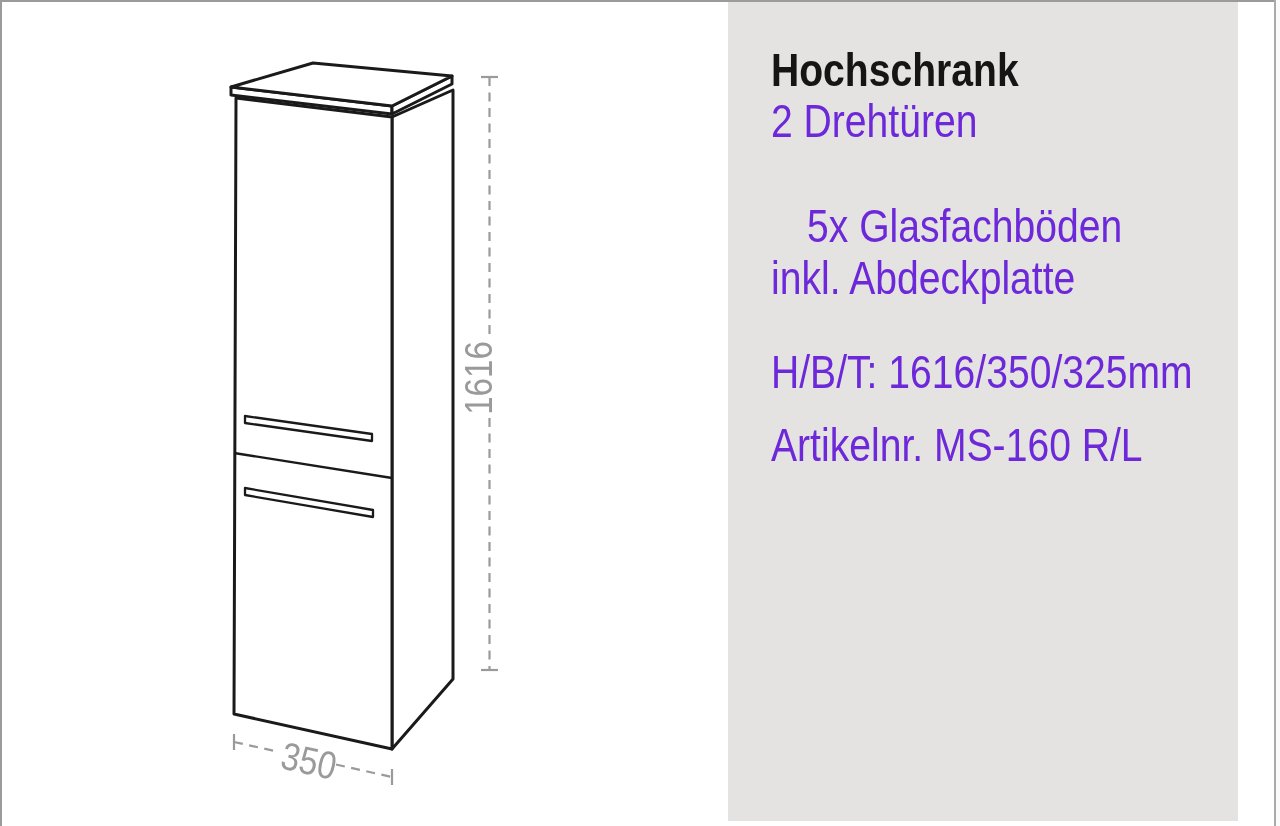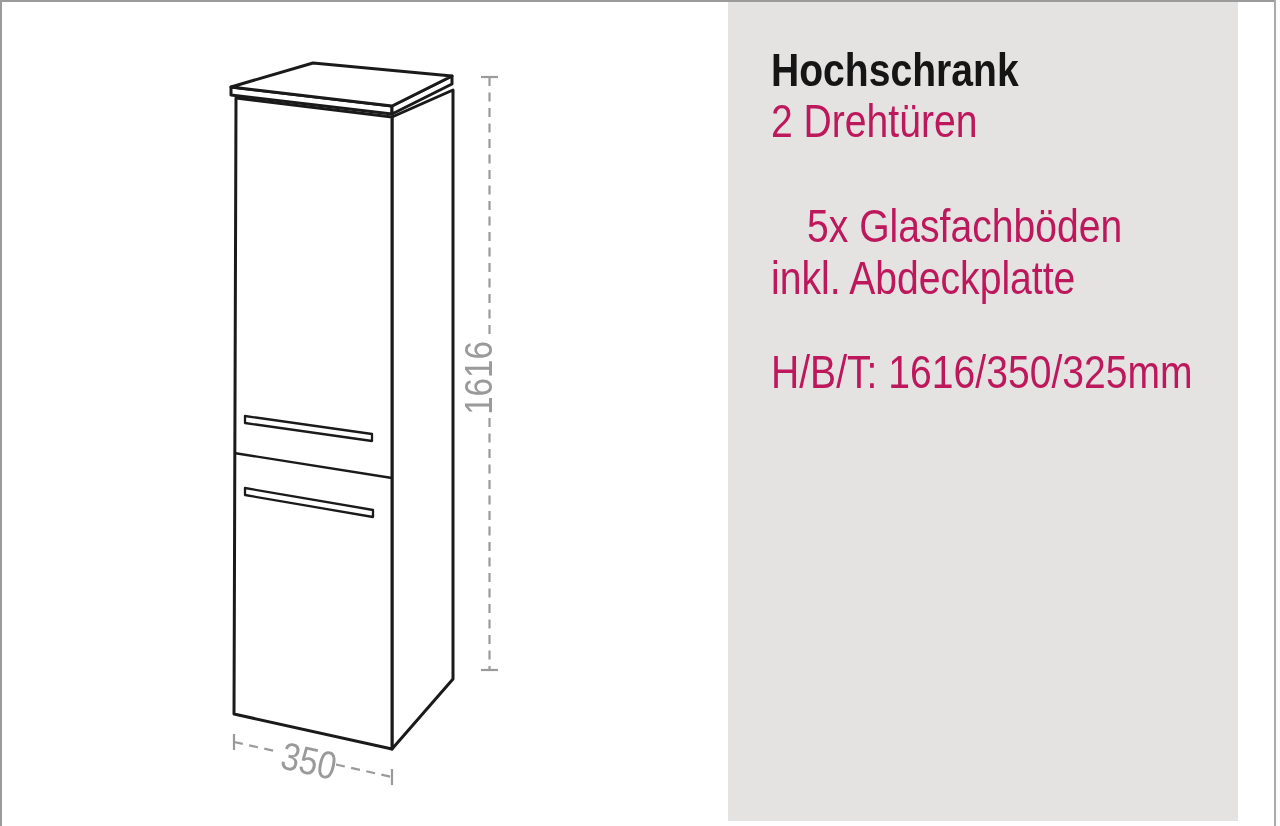--- a/index.html
+++ b/index.html
@@ -40,21 +40,21 @@
   .info-panel {
     position: absolute;
     left: 728px; top: 2px;
     width: 510px; height: 819px;
     background: #e4e3e2;
   }
   .txt-line {
     position: absolute;
     left: 43px;              
     white-space: nowrap;
-    color: #be185d;
+    color: #6d28d9;
     font-size: 46px;
     line-height: 53px;
   }
   .cond {
     display: inline-block;
     transform: scaleX(0.85);
     transform-origin: 0 50%;
     white-space: nowrap;
   }
   .t-title   { top: 42px;  font-weight: bold; color: #151515; }
@@ -142,20 +142,23 @@
     </div>
     <div class="txt-line t-feat2">
       <span class="cond">5x Glasfachböden</span>
     </div>
     <div class="txt-line t-feat3">
       <span class="cond">inkl. Abdeckplatte</span>
     </div>
     <div class="txt-line t-dims">
       <span class="cond">H/B/T: 1616/350/325mm</span>
     </div>
+    <div class="txt-line t-article">
+      <span class="cond">Artikelnr. MS-160 R/L</span>
+    </div>
   </div>
 
   <div class="border-top"></div>
   <div class="border-left"></div>
   <div class="border-right"></div>
   <div class="right-white-strip"></div>
 
 </div>
 
 </body></html>

